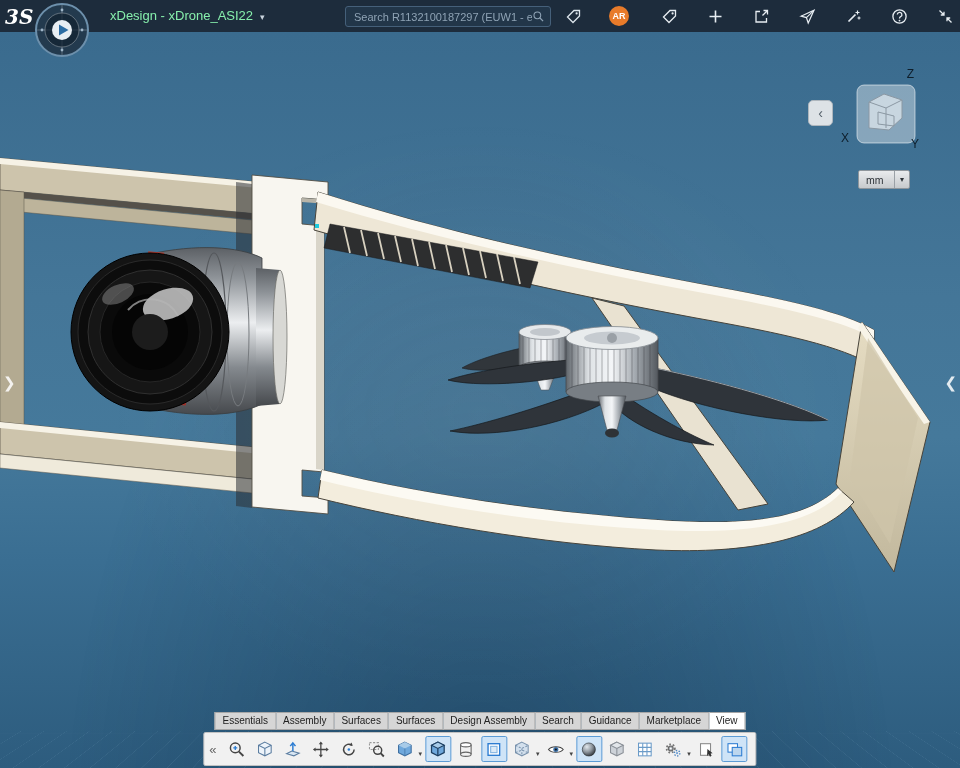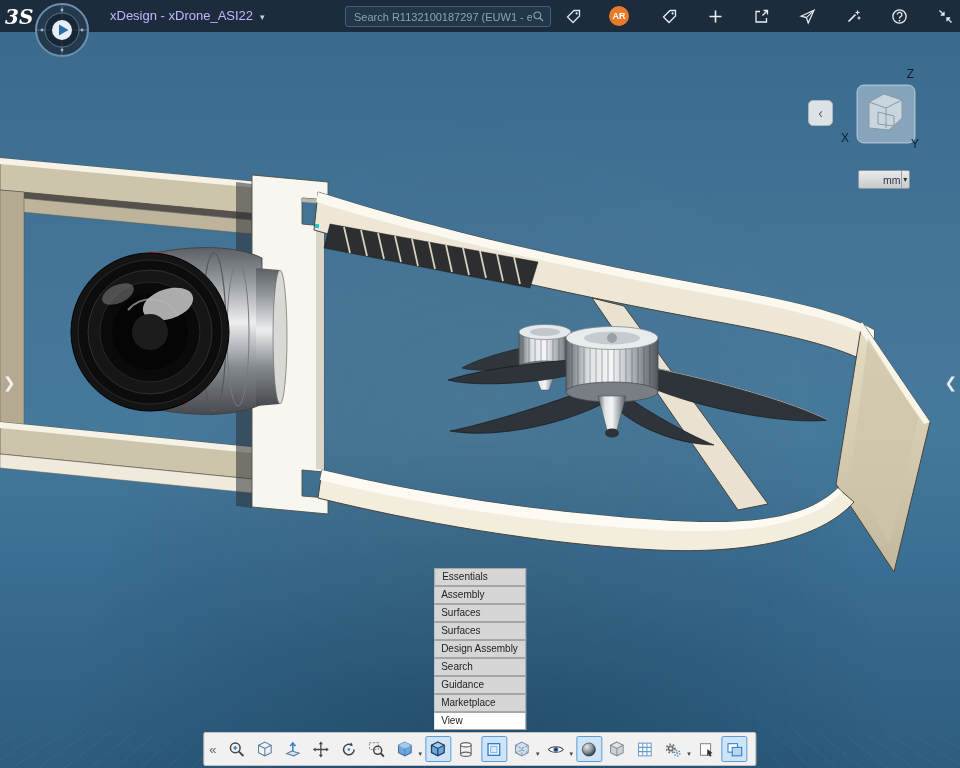--- a/index.html
+++ b/index.html
@@ -3,21 +3,21 @@
 <meta charset="utf-8">
 <style>
   * { box-sizing: border-box; margin: 0; padding: 0; }
   html,body { width:960px; height:768px; overflow:hidden; }
   body { position:relative; font-family:"Liberation Sans",sans-serif; background:#1d2c3c; }
 
   
   .topbar { position:absolute; top:0; left:0; width:960px; height:32px; background:#1d2c3c; z-index:30; }
   .logo { position:absolute; left:4px; top:2px; width:32px; height:28px; }
   .compass { position:absolute; left:34px; top:2px; width:56px; height:56px; z-index:40; cursor:pointer; }
-  .app-title { position:absolute; left:110px; top:0; height:24px; line-height:32px; color:#c4b5fd; font-size:13px; cursor:pointer; white-space:nowrap; }
+  .app-title { position:absolute; left:110px; top:0; height:24px; line-height:32px; color:#86efac; font-size:13px; cursor:pointer; white-space:nowrap; }
   .app-title .chev-down { display:inline-block; margin-left:7px; color:#c9d4de; font-size:9px; }
   .chev-down::before { content:"▾"; }
   .search { position:absolute; left:345px; top:6px; width:206px; height:21px; background:#223649; border:1px solid #45607a; border-radius:3px; display:flex; align-items:center; padding:0 5px 0 8px; }
   .search input { flex:1; min-width:0; background:transparent; border:none; outline:none; color:#cfd8e0; font-size:11px; font-family:inherit; }
   .search input::placeholder { color:#8fa3b5; }
   .tagbtn { position:absolute; left:561px; top:6px; width:24px; height:21px; background:transparent; border:none; cursor:pointer; display:flex; align-items:center; justify-content:center; }
   .right-icons { position:absolute; right:6px; top:0; height:32px; display:flex; align-items:center; gap:29px; }
   .avatar { width:20px; height:20px; border-radius:50%; background:#e87b2a; color:#fff; font-size:9px; font-weight:bold; display:flex; align-items:center; justify-content:center; cursor:pointer; margin-right:3px; }
   .tbi { width:17px; height:17px; cursor:pointer; display:block; }
 
@@ -39,26 +39,26 @@
   .edge-l::before { content:"❯"; } .edge-r::before { content:"❮"; }
 
   
   .vc-collapse { position:absolute; right:127px; top:68px; width:25px; height:26px; background:#dde2e6; border:1px solid #aeb6bd; border-radius:5px; color:#55606a; font-size:14px; display:flex; align-items:center; justify-content:center; cursor:pointer; z-index:12; }
   .vc-collapse::before { content:"‹"; }
   .viewcube { position:absolute; right:44px; top:52px; width:60px; height:60px; cursor:pointer; z-index:11; }
   .axis-label { position:absolute; color:#0e1e2b; font-size:12px; z-index:12; }
   .ax-z { right:46px; top:35px; } .ax-x { right:111px; top:99px; } .ax-y { right:41px; top:105px; }
 
   .units { position:absolute; right:50px; top:138px; width:52px; height:19px; background:linear-gradient(#e9ebed,#c7cacd); border:1px solid #8f969c; border-radius:2px; display:flex; align-items:center; cursor:pointer; z-index:12; }
-  .units .u-label { flex:1; font-size:10.5px; color:#2e3338; padding-left:24px; }
+  .units .u-label { flex:1; font-size:10.5px; color:#2e3338; padding-left:7px; }
   .units .units-caret { width:15px; height:100%; border-left:1px solid #9aa0a6; display:flex; align-items:center; justify-content:center; font-size:8px; color:#2e3338; }
   .units-caret::before { content:"▾"; }
 
   
-  .tabs { position:absolute; bottom:38px; left:50%; transform:translateX(-50%); display:flex; z-index:15;flex-direction:column; }
+  .tabs { position:absolute; bottom:38px; left:50%; transform:translateX(-50%); display:flex; z-index:15; }
   .tab { background:#d6d6d6; border:1px solid #a6a6a6; border-left:none; padding:2px 7px 3px; font-size:10px; color:#222; cursor:pointer; white-space:nowrap; }
   .tab:first-child { border-left:1px solid #a6a6a6; }
   .tab.active { background:#ffffff; }
 
   
   .vtoolbar { position:absolute; bottom:2px; left:50%; transform:translateX(-50%); height:34px; background:#f1f1f1; border:1px solid #c2c2c2; border-radius:2px; display:flex; align-items:center; padding:0 8px 0 5px; gap:2px; z-index:15; }
   .tb-collapse { color:#666; font-size:13px; margin-right:5px; cursor:pointer; }
   .tb-collapse::before { content:"«"; }
   .tbtn { width:26px; height:26px; display:flex; align-items:center; justify-content:center; background:transparent; border:1px solid transparent; border-radius:2px; cursor:pointer; padding:0; }
   .tbtn.sel { background:#cfe4f7; border-color:#5b9bd5; }

